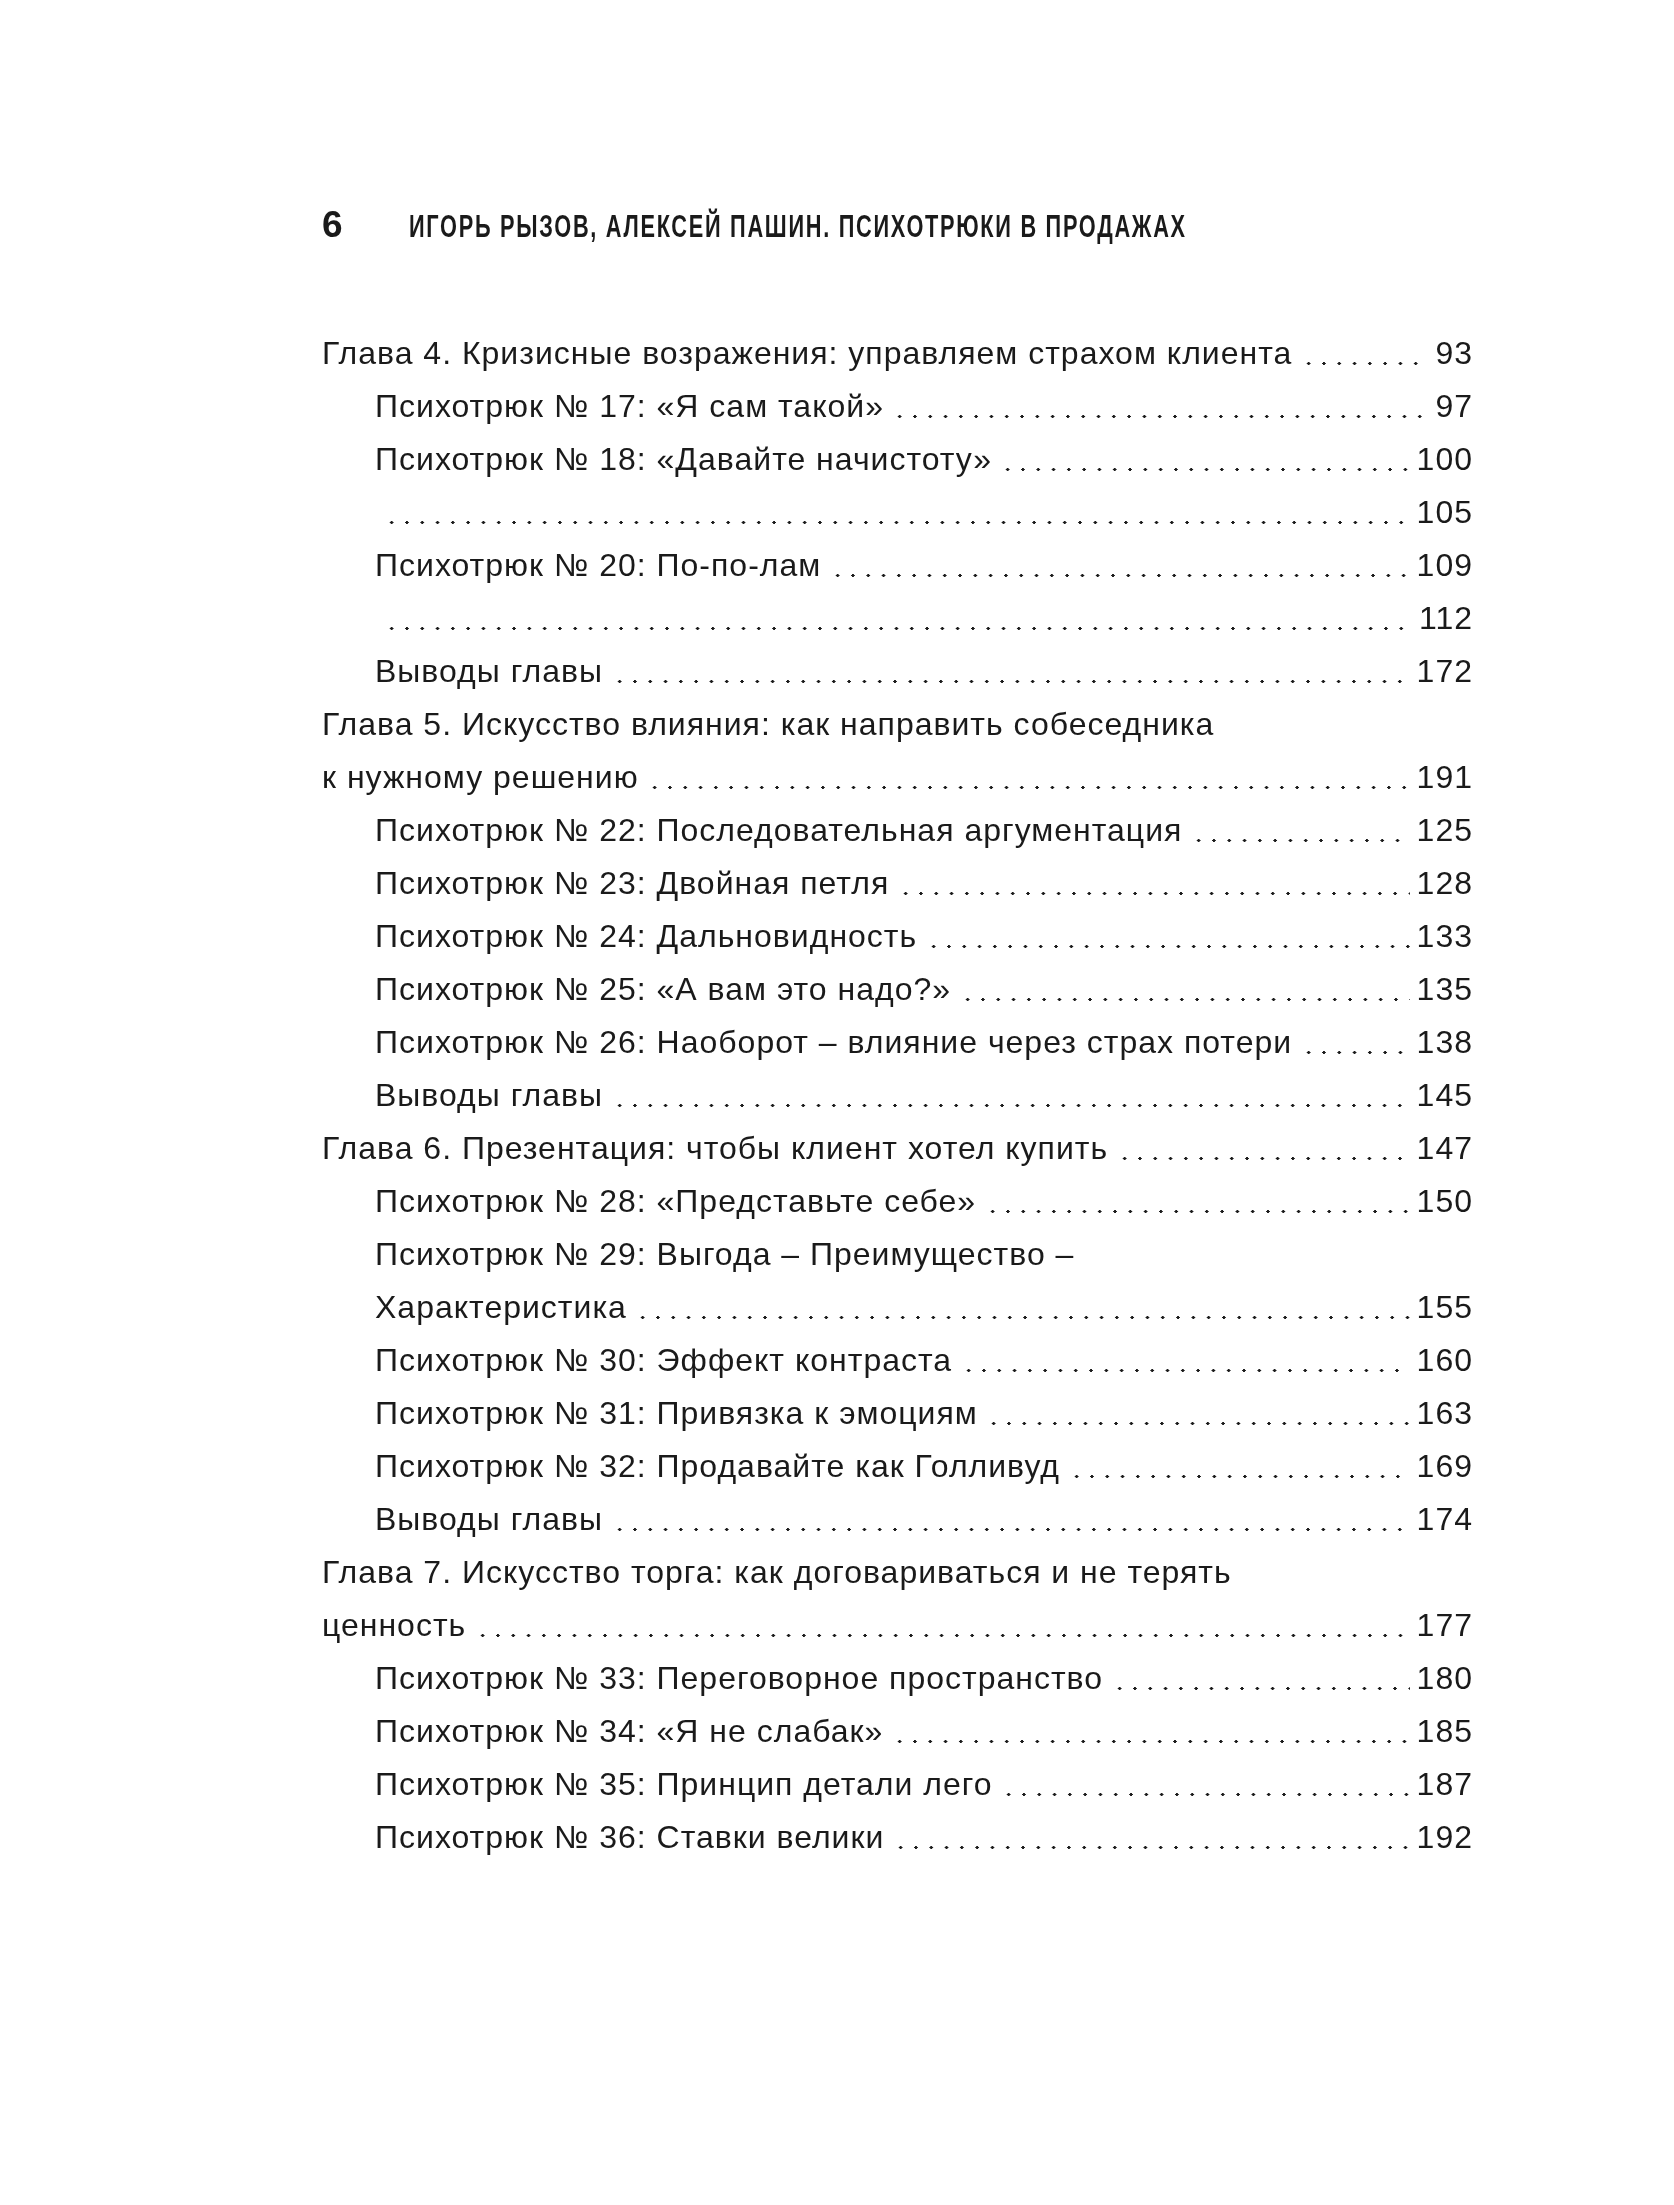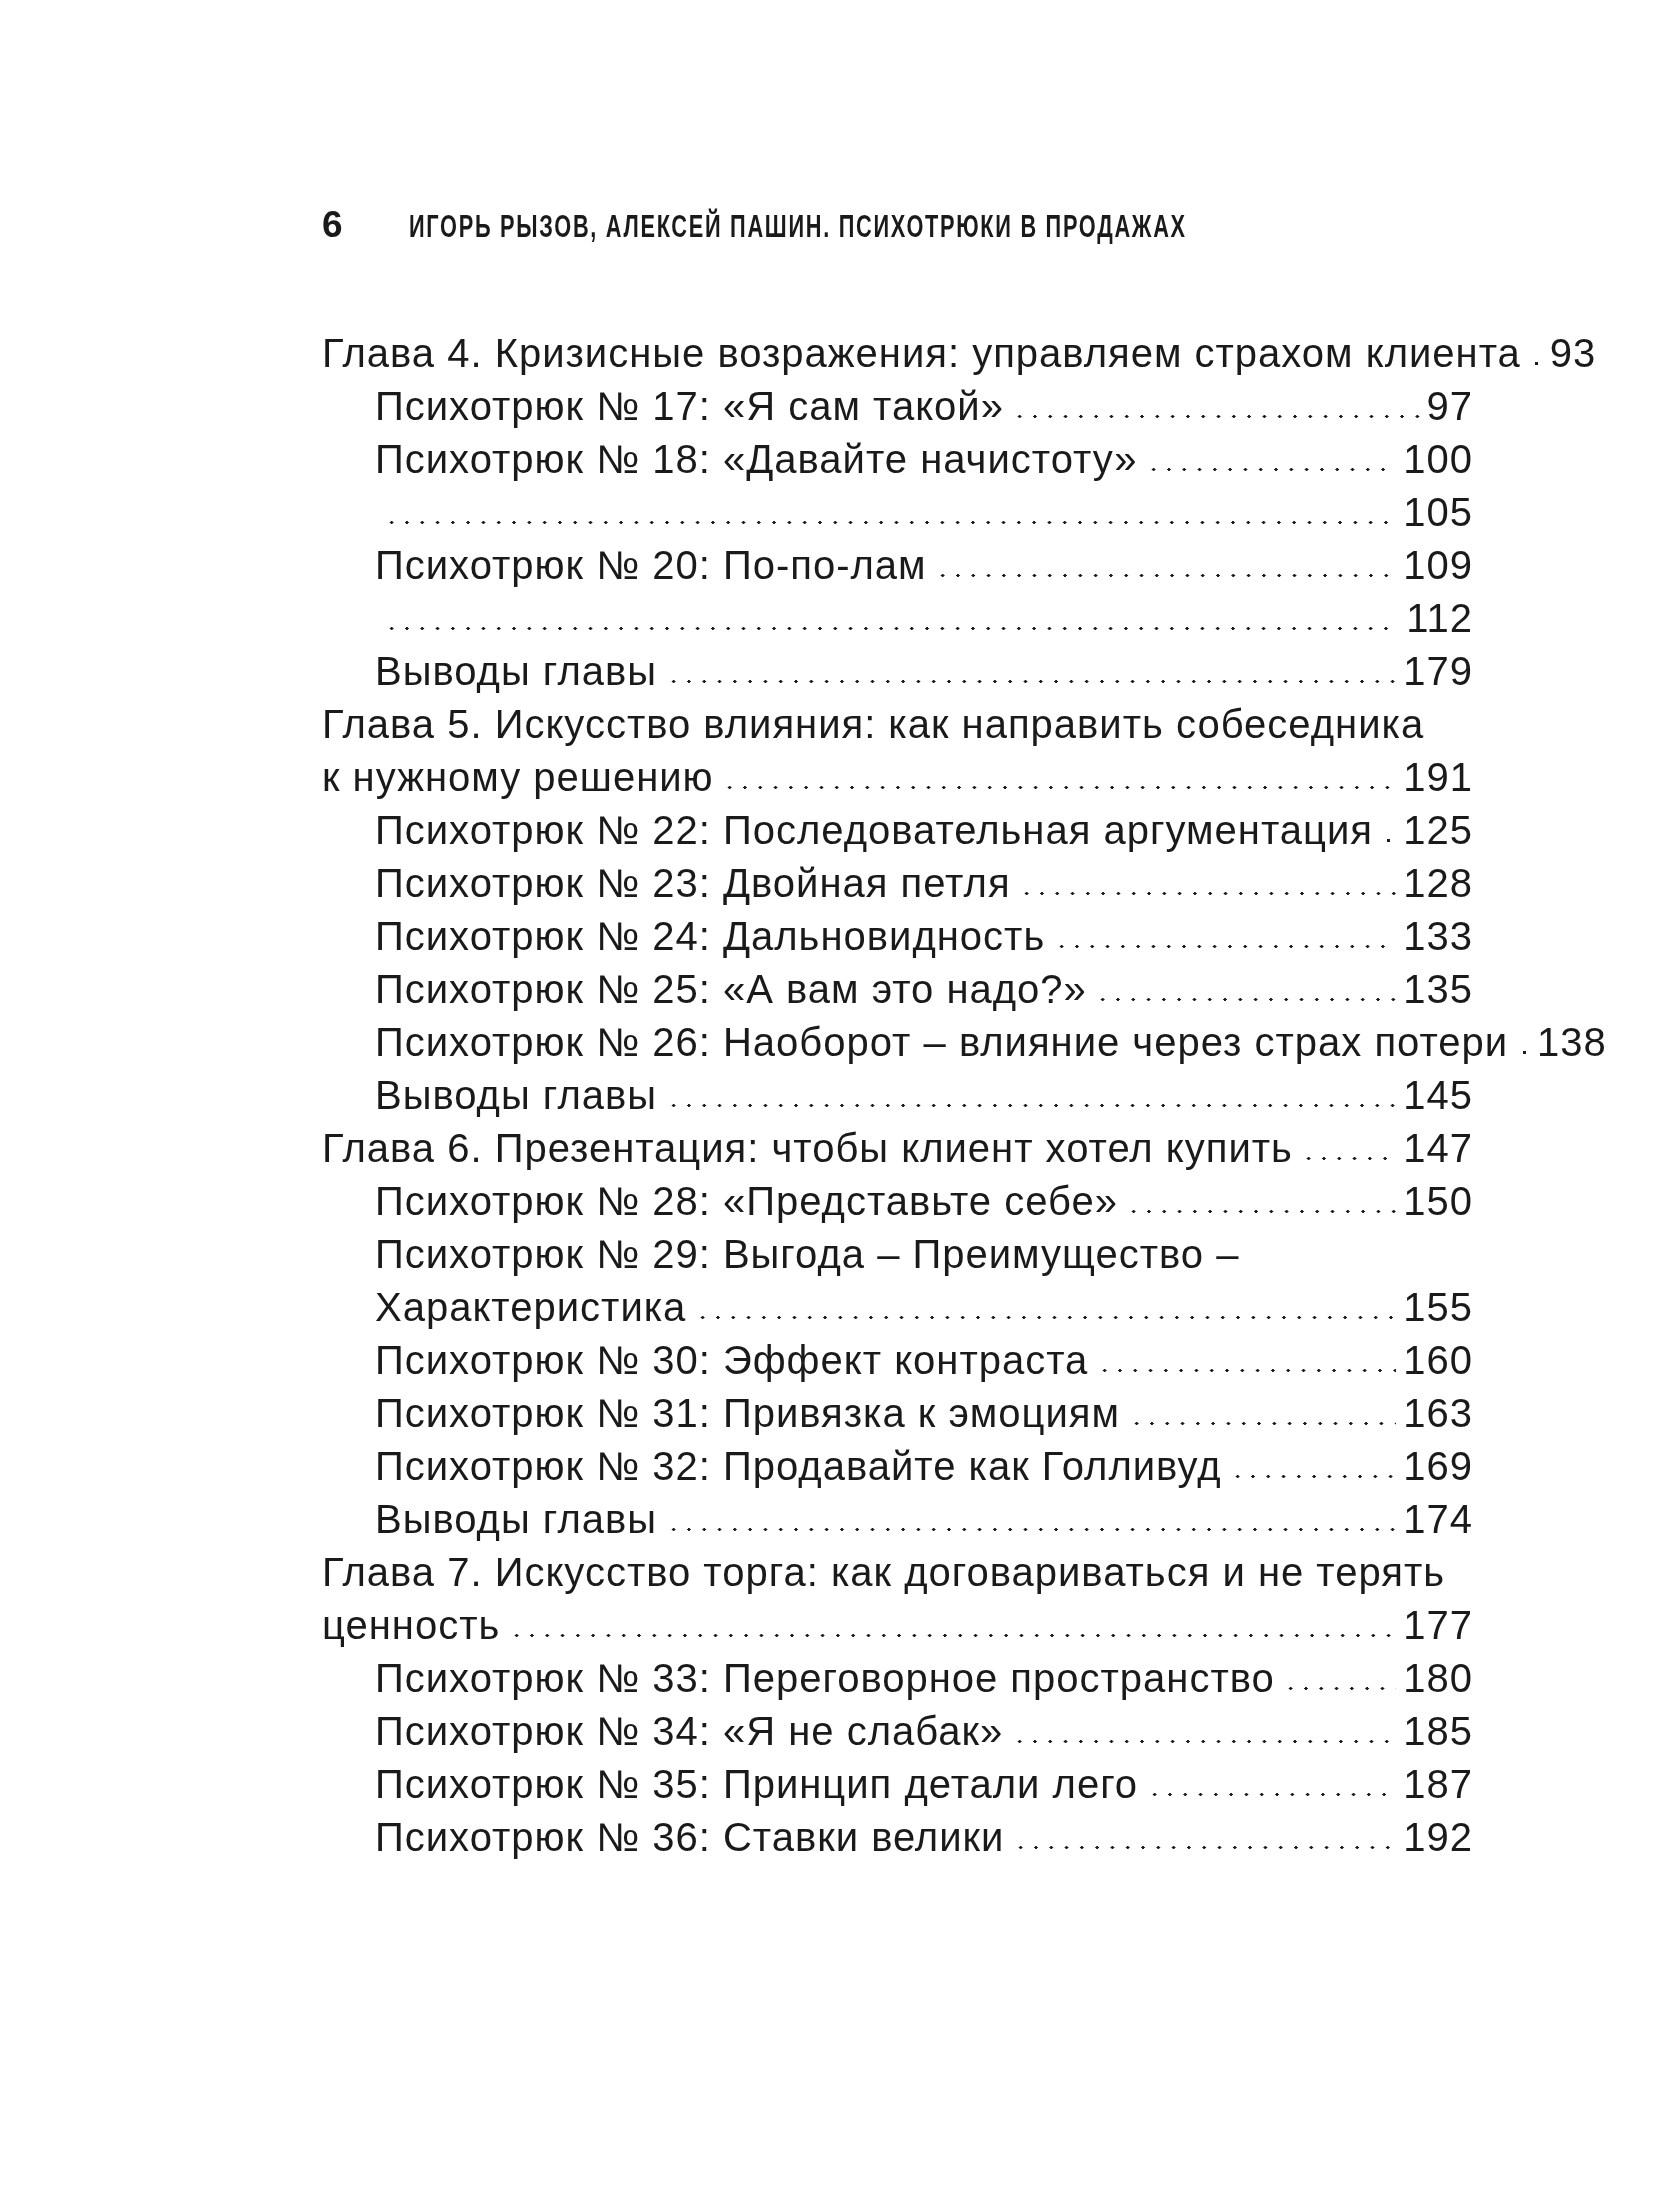--- a/index.html
+++ b/index.html
@@ -16,21 +16,21 @@
   }
   .runtitle{
     position:absolute;left:87px;top:6.8px;white-space:nowrap;
     font-size:32px;font-weight:700;line-height:31px;letter-spacing:2.5px;
     transform:scaleX(0.68);transform-origin:left center;
   }
   
   .toc{position:absolute;left:322px;top:327px;width:1151px;}
   .row{
     display:flex;align-items:baseline;height:53px;line-height:53px;
-    font-size:40px;font-weight:300;letter-spacing:1px;
+    font-size:32px;font-weight:300;letter-spacing:1px;
   }
   .row.sub{padding-left:53px;}
   .txt{white-space:nowrap;flex:0 0 auto;}
   .leader{
     flex:1 1 auto;min-width:13.6px;height:5.1px;align-self:flex-end;
     margin:0 6.8px 14.4px 8.5px;
     background-image:radial-gradient(circle 1.6px,#1c1c1c 98%,rgba(0,0,0,0) 100%);
     background-size:15.3px 5.1px;background-repeat:repeat-x;background-position:left center;
   }
   .pg{white-space:nowrap;flex:0 0 auto;}
@@ -68,21 +68,21 @@
     <div class="leader"></div>
     <span class="pg">109</span>
   </div>
     <div class="row sub">
     <div class="leader"></div>
     <span class="pg">112</span>
   </div>
     <div class="row sub">
     <span class="txt">Выводы главы</span>
     <div class="leader"></div>
-    <span class="pg">179</span>
+    <span class="pg">172</span>
   </div>
     <div class="row">
     <span class="txt">Глава 5. Искусство влияния: как направить собеседника</span>
 
   </div>
     <div class="row">
     <span class="txt">к нужному решению</span>
     <div class="leader"></div>
     <span class="pg">191</span>
   </div>

